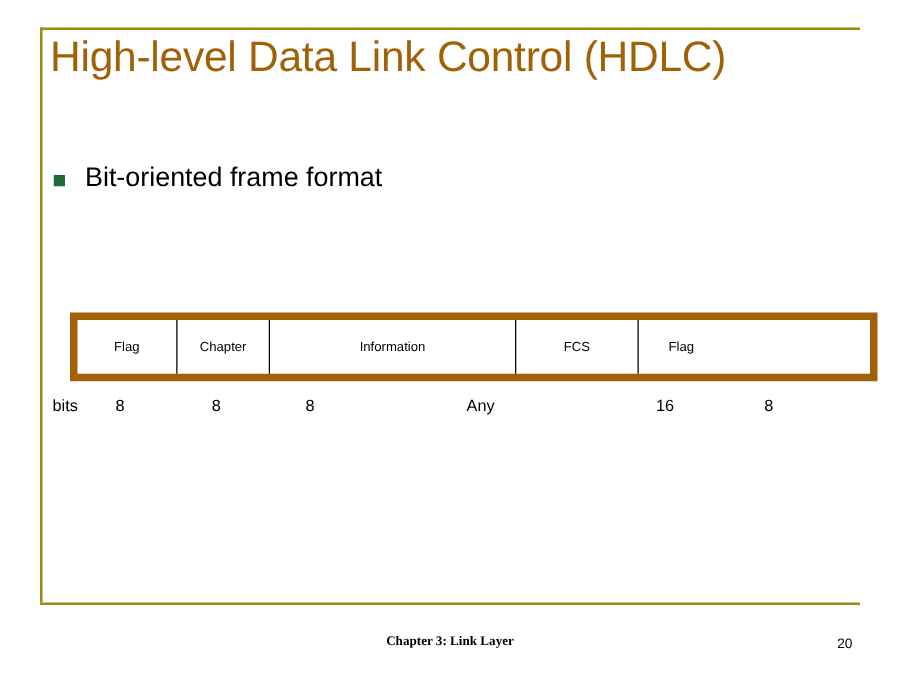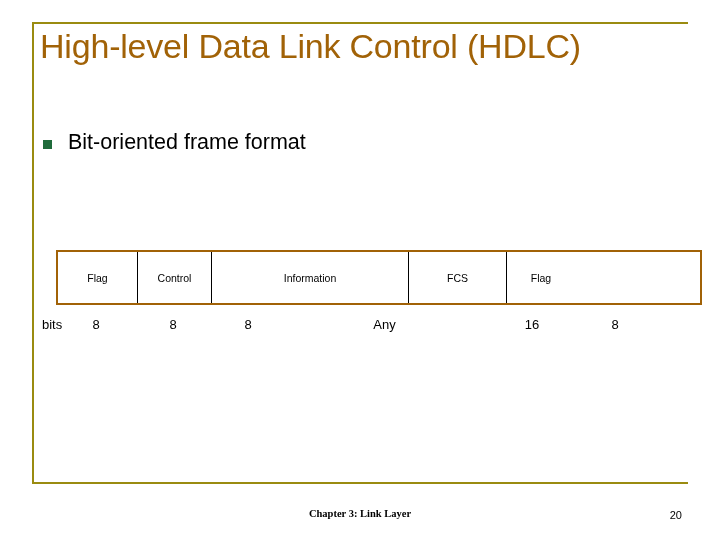--- a/index.html
+++ b/index.html
@@ -88,21 +88,21 @@
     color: #000000;
   }
   
   .frame-table {
     position: absolute;
     left: 56px;
     top: 250px;
     width: 646px;
     height: 55px;
     display: flex;
-    border: 2px solid #a16207;
+    border: 6px solid #a16207;
     box-sizing: border-box;
   }
   .frame-cell {
     border-right: 1px solid #000000;
     display: flex;
     align-items: center;
     justify-content: center;
     font-size: 10.5px;
     color: #000000;
     box-sizing: border-box;
@@ -168,21 +168,21 @@
 
   <div class="body-list">
     <div class="bullet-row">
       <div class="bullet-mark"><span class="sq"></span></div>
       <div class="bullet-text">Bit-oriented frame format</div>
     </div>
   </div>
 
   <div class="frame-table">
     <div class="frame-cell" style="width:80px;">Flag</div>
-    <div class="frame-cell" style="width:74px;">Control</div>
+    <div class="frame-cell" style="width:74px;">Chapter</div>
     <div class="frame-cell" style="width:197px;">Information</div>
     <div class="frame-cell" style="width:98px;">FCS</div>
     <div class="frame-cell" style="width:68px;">Flag</div>
   </div>
 
   <div class="bits-row">
     <div class="bits-label">bits</div>
     <div class="bits-cell" style="width:80px;">8</div>
     <div class="bits-cell" style="width:74px;">8</div>
     <div class="bits-cell" style="width:76px;">8</div>

